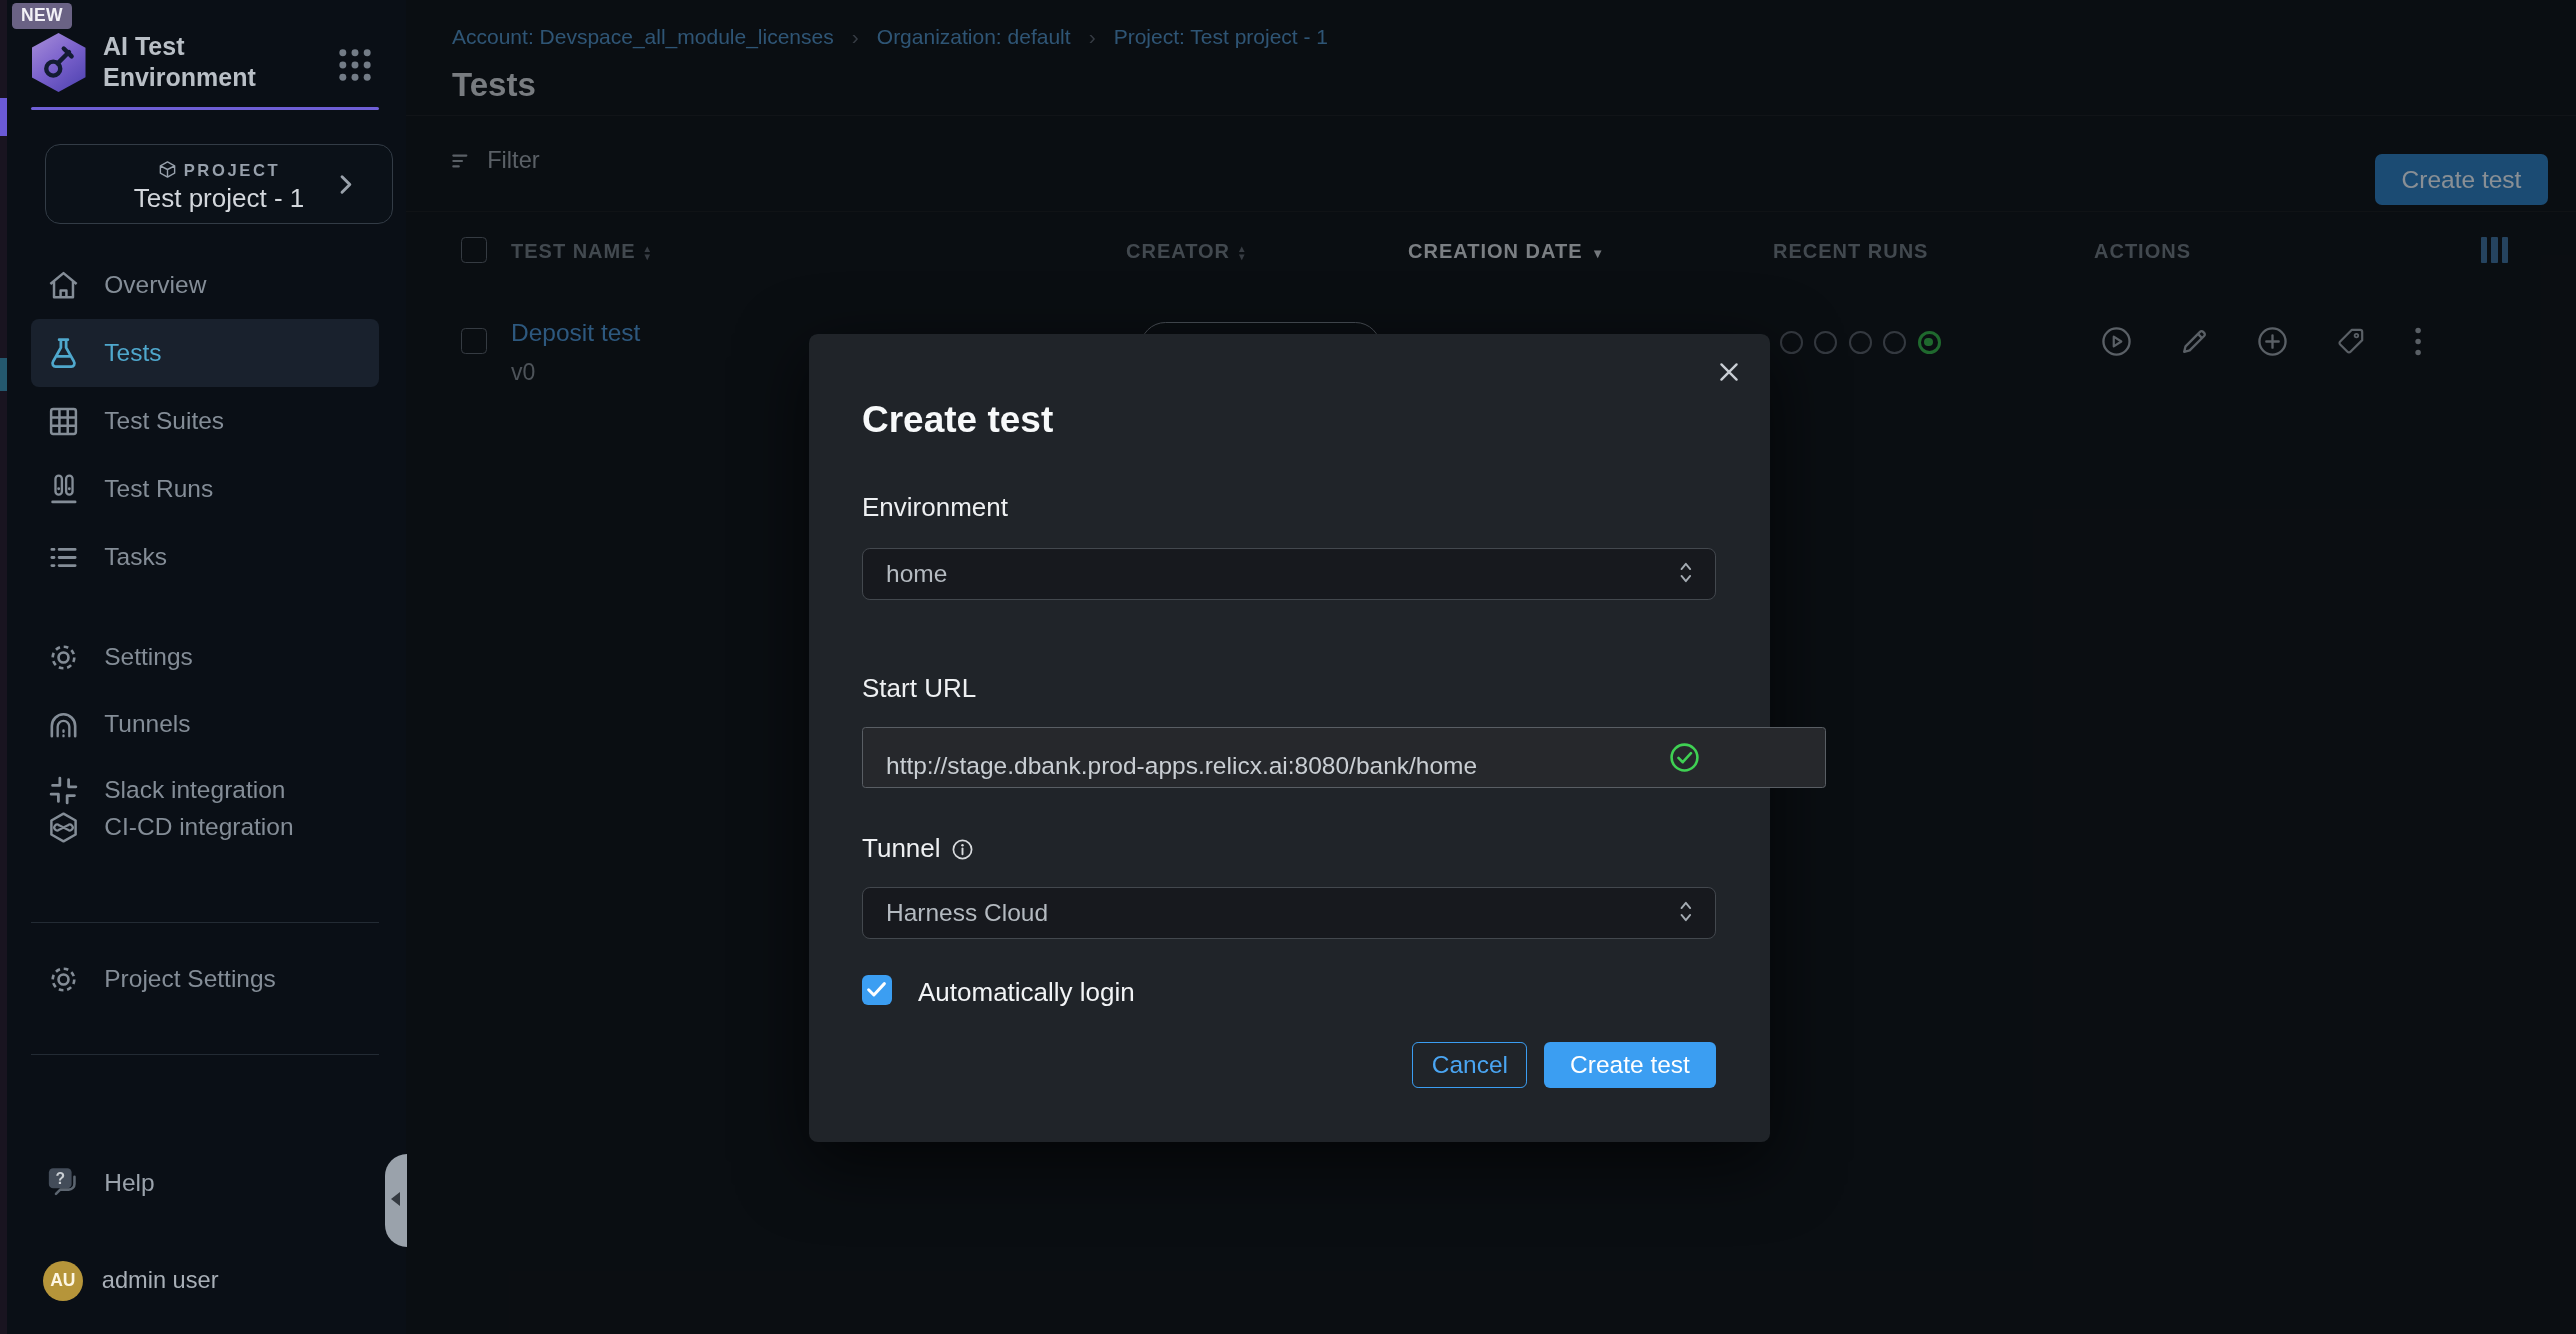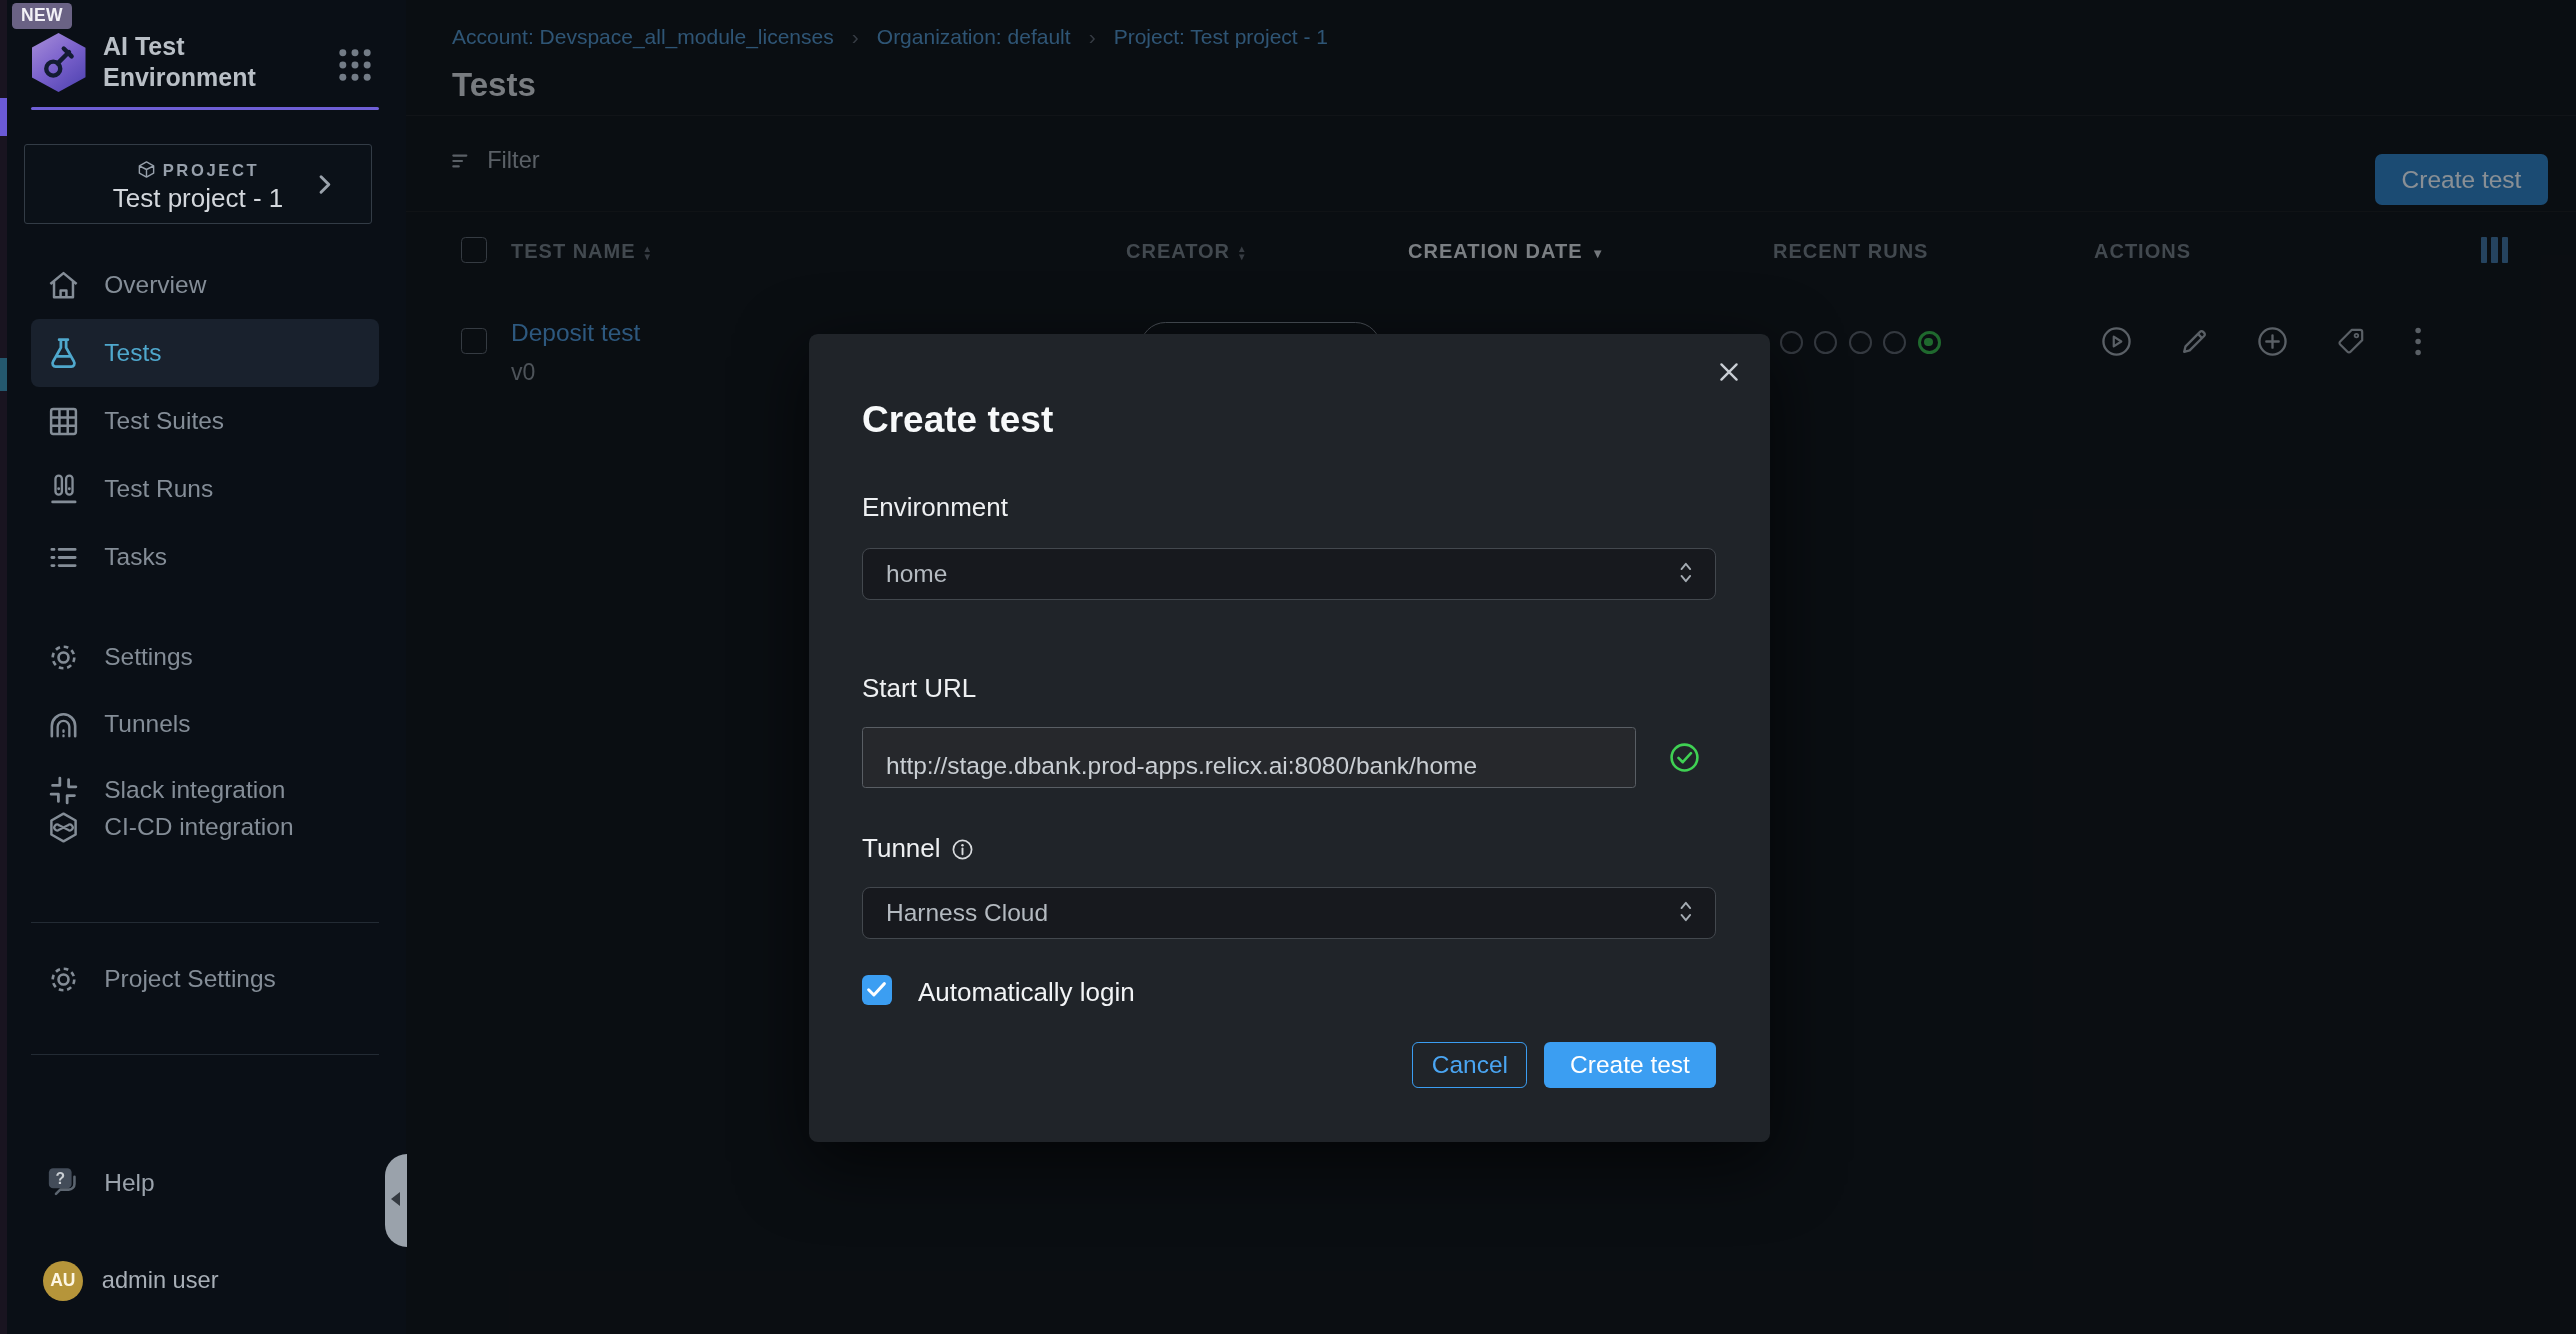--- a/index.html
+++ b/index.html
@@ -17,22 +17,22 @@
   .badge-new { position:absolute; left:5.2px; top:2.6px; background:#6a6284; color:#f2f1f7; font-size:17.5px; font-weight:700;
     padding:2.6px 8.7px; border-radius:4.4px; letter-spacing:0.4px; }
   .logo-hex { position:absolute; left:24.5px; top:33px; width:54px; height:59px;
     background:linear-gradient(140deg,#a88fd9 0%,#7b62cc 48%,#4a3fae 100%);
     clip-path:polygon(50% 0,100% 25%,100% 75%,50% 100%,0 75%,0 25%); }
   .logo-hex svg { position:absolute; left:9.6px; top:11.4px; }
   .app-title { position:absolute; left:96px; top:31px; font-size:25px; line-height:31px; font-weight:600; color:#b9bfc6; }
   .grid9 { position:absolute; left:328px; top:45px; width:40px; height:40px; }
   .brand-rule { position:absolute; left:23.6px; top:107px; width:348px; height:2.6px; background:#6f5fd6; border-radius:1.7px; }
 
-  .project-box { position:absolute; left:17px; top:144px; width:348px; height:80px; border:1.3px solid #333c46;
-    border-radius:3px; background:#0b1118;padding-left:43px; }
+  .project-box { position:absolute; left:38px; top:144px; width:348px; height:80px; border:1.3px solid #333c46;
+    border-radius:15px; background:#0b1118;padding-left:43px; }
   .project-kicker { position:absolute; left:0; top:15px; width:100%; text-align:center; font-size:16.6px; font-weight:700;
     letter-spacing:2.6px; color:#97a0ab; }
   .project-kicker svg { vertical-align:-3.5px; margin-right:7px; }
   .project-name { position:absolute; left:0; top:38px; width:100%; text-align:center; font-size:26px; color:#d3d7dc; }
   .project-chevron { position:absolute; right:37px; top:28px; color:#9aa2ab; }
 
   .nav-item { position:absolute; left:23.6px; width:348px; height:68px; display:flex; align-items:center; gap:23px;
     padding-left:15.7px; color:#848d97; font-size:24.5px; border-radius:7.9px; cursor:pointer; }
   .nav-item svg { flex:0 0 auto; }
   .nav-item.active { background:#19212d; color:#4fa8cd; }
@@ -88,21 +88,21 @@
   .dim-overlay { position:absolute; left:406px; top:0; width:2170px; height:1334px; background:rgba(2,4,8,.42); z-index:50; }
   .modal { position:absolute; left:809px; top:334px; width:961px; height:808px; background:#202429; border-radius:8.7px;
     box-shadow:0 21px 70px rgba(0,0,0,.65); z-index:100; }
   .modal-close { position:absolute; right:28px; top:24.5px; width:26px; height:26px; cursor:pointer; color:#c9ced4; }
   .modal-title { position:absolute; left:53px; top:65px; font-size:37px; font-weight:700; color:#f7f9fa; }
   .f-label { position:absolute; left:53px; font-size:26px; font-weight:500; color:#eef0f2; }
   .select { position:absolute; left:53px; width:854px; height:52px; background:#17191e; border:1.3px solid #43484e;
     border-radius:7.9px; cursor:pointer; }
   .select .val { position:absolute; left:23px; top:50%; transform:translateY(-50%); font-size:24.5px; color:#b4bac0; }
   .select .chev { position:absolute; right:21px; top:50%; transform:translateY(-50%); color:#a4abb2; }
-  .url-input { position:absolute; left:53px; top:393px; width:774px; height:61px; background:#26282c; border:0.9px solid #595e64;
+  .url-input { position:absolute; left:53px; top:393px; width:964px; height:61px; background:#26282c; border:0.9px solid #595e64;
     border-radius:3.5px; color:#c9ced3; font-size:24.5px; font-family:inherit; padding:16px 61px 0 23px; }
   .url-check { position:absolute; left:860px; top:408px; }
   .info-icon { display:inline-block; vertical-align:-3.5px; margin-left:10.5px; color:#d7dadd; }
   .cb { position:absolute; left:53px; top:641px; width:30px; height:30px; background:#3b9ef2; border-radius:6.1px; cursor:pointer; }
   .cb svg { position:absolute; left:4.4px; top:6.1px; }
   .cb-label { position:absolute; left:109px; top:643px; font-size:26px; color:#f2f4f6; }
   .modal-buttons { position:absolute; right:54px; top:708px; display:flex; gap:16.6px; }
   .btn-cancel { width:115px; height:46px; background:transparent; border:1.7px solid #3b9ef2; border-radius:6.1px;
     color:#4aa5f2; font-size:24.5px; font-weight:500; font-family:inherit; cursor:pointer; }
   .btn-create { width:172px; height:46px; background:#3b9ef2; border:none; border-radius:6.1px; color:#ffffff;

